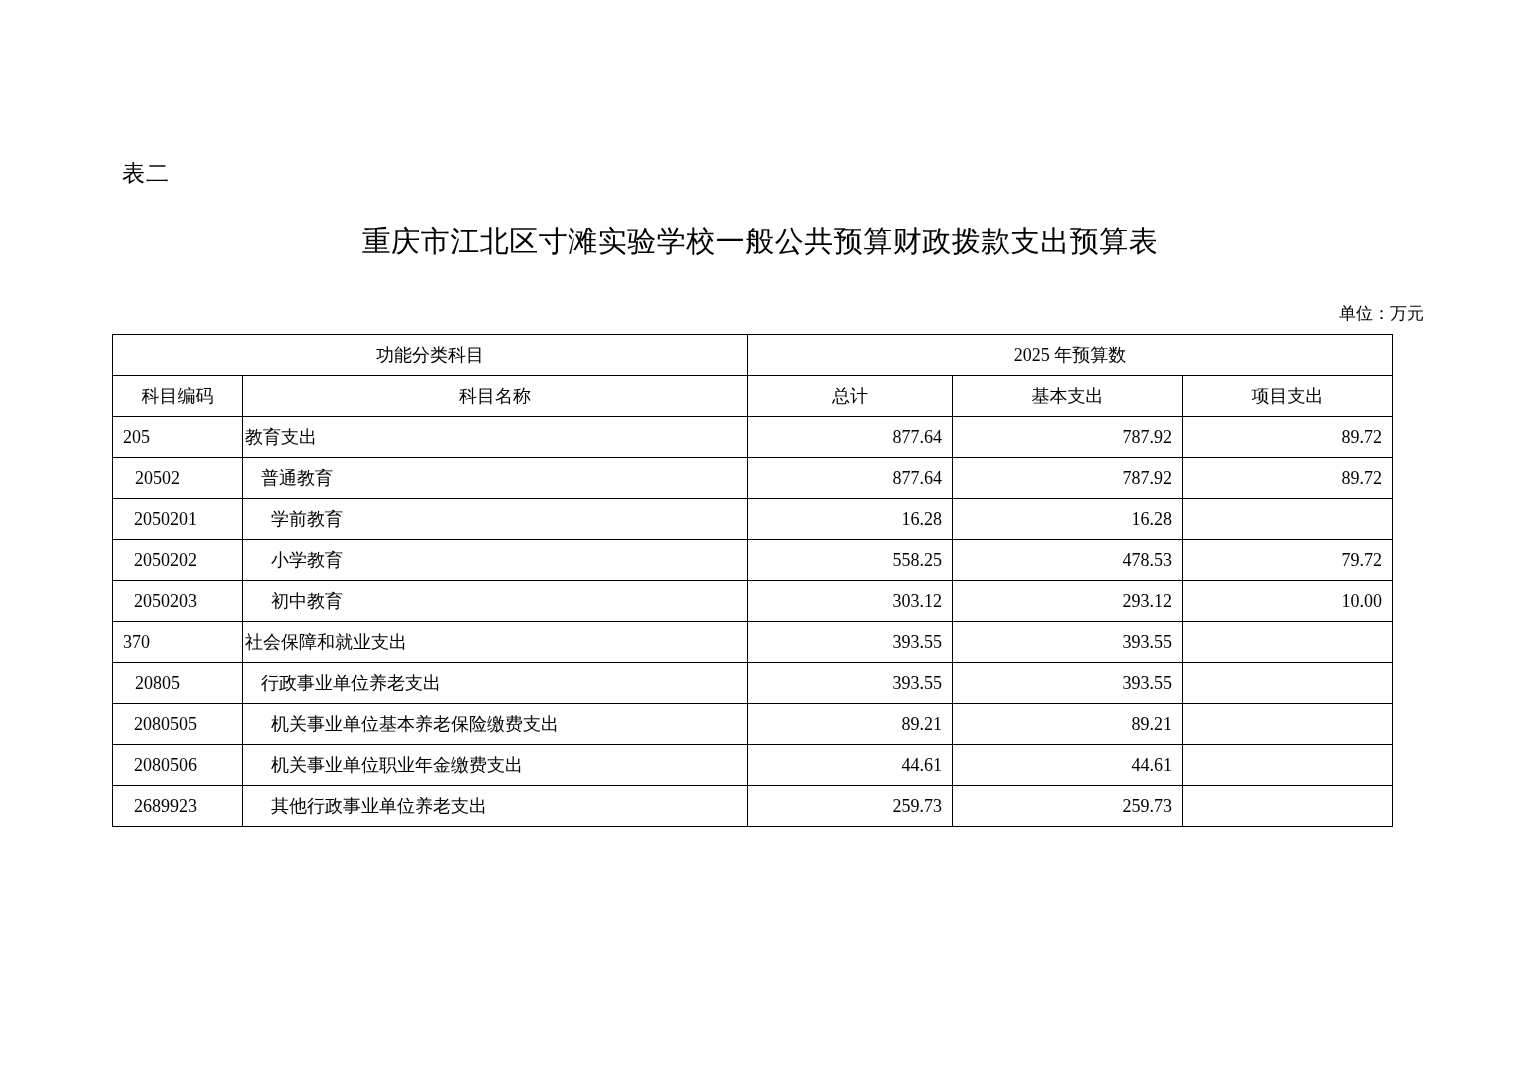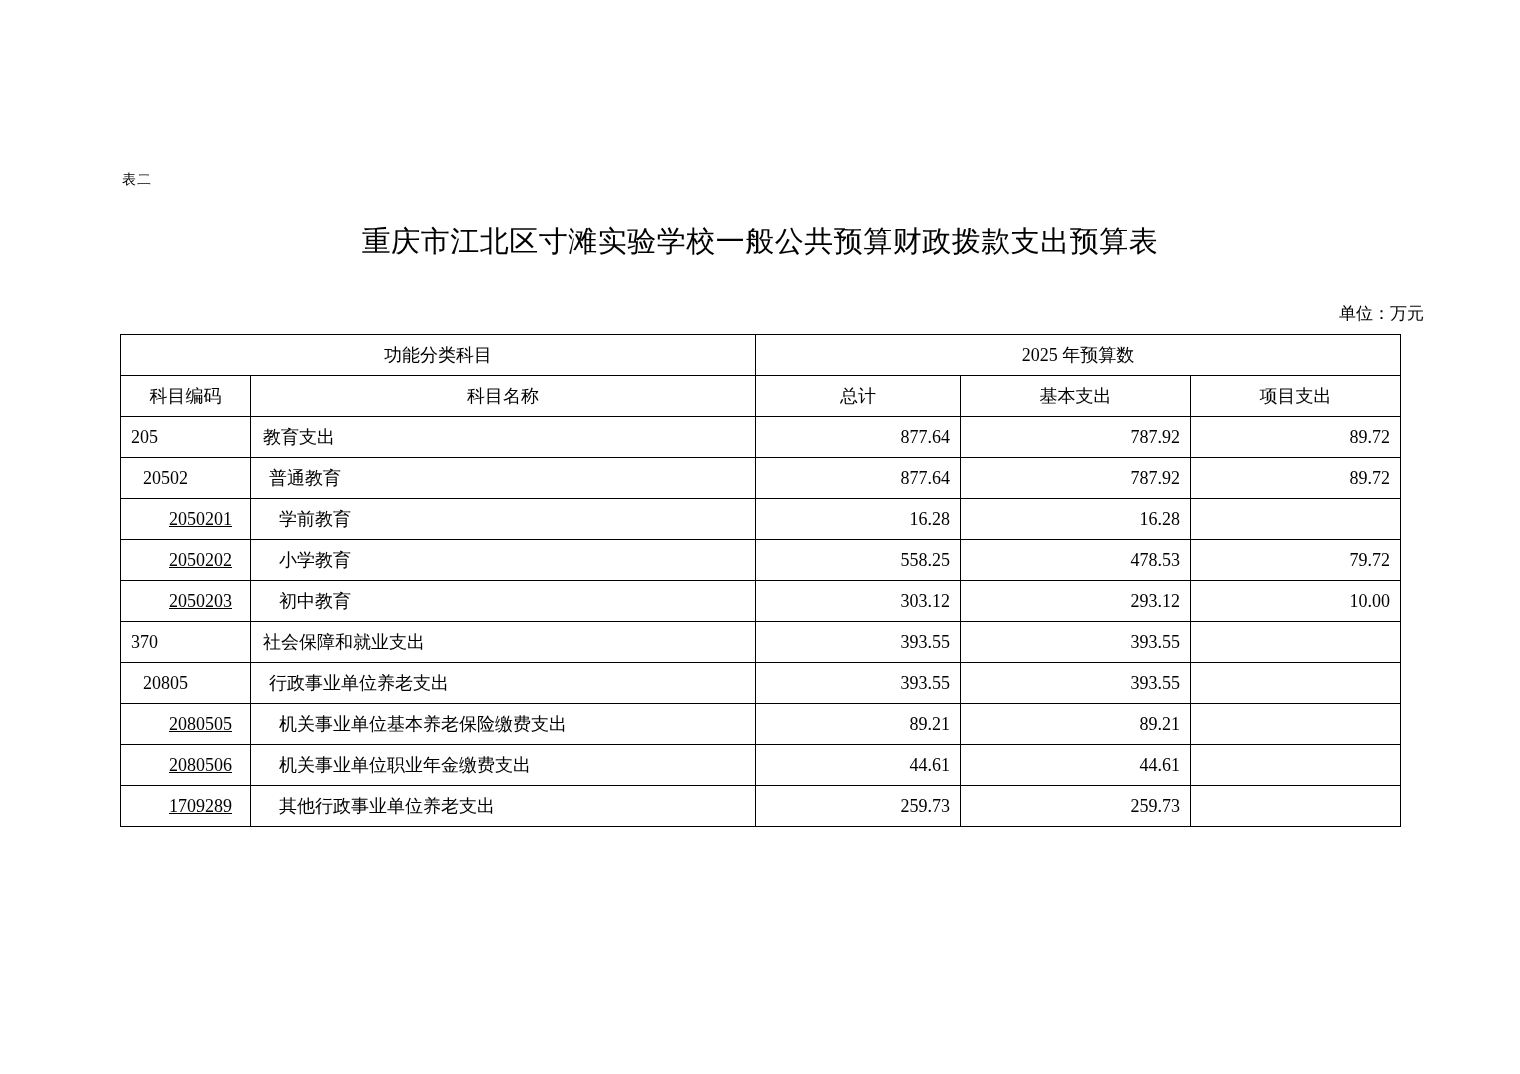--- a/index.html
+++ b/index.html
@@ -17,24 +17,23 @@
   .page {
     position: relative;
     width: 1520px;
     height: 1074px;
     box-sizing: border-box;
   }
   .sheet-label {
     position: absolute;
     left: 122px;
     top: 158px;
-    font-size: 14px;
+    font-size: 23px;
     letter-spacing: 1px;
     font-family: "Liberation Serif", "DejaVu Serif", serif;
-    margin-top: 13px;
   }
   .doc-title {
     position: absolute;
     left: 0;
     right: 0;
     top: 222px;
     text-align: center;
     font-size: 29px;
     font-weight: normal;
     letter-spacing: 0.5px;
@@ -42,21 +41,21 @@
   }
   .unit-note {
     position: absolute;
     right: 96px;
     top: 302px;
     font-size: 17px;
     font-family: "Liberation Serif", "DejaVu Serif", serif;
   }
   table.budget {
     position: absolute;
-    left: 120px;
+    left: 112px;
     top: 334px;
     width: 1280px;
     border-collapse: collapse;
     table-layout: fixed;
     border-radius: 26px;
   }
   table.budget td, table.budget th {
     border: 1px solid #000000;
     font-weight: normal;
     font-size: 18px;
@@ -83,24 +82,24 @@
     font-size: 18px;
   }
   .code {
     text-align: left;
   }
   .total-row td {
     text-align: center;
     font-size: 19px;
   }
   .total-row td.num { text-align: right; }
-  .lvl0 .name { padding-left: 12px; }
+  .lvl0 .name { padding-left: 2px; }
   .lvl1 .code-cell { padding-left: 22px; }
   .lvl1 .name { padding-left: 18px; }
-  .lvl2 .code-cell { padding-left: 48px; text-decoration: underline; }
+  .lvl2 .code-cell { padding-left: 21px; }
   .lvl2 .name { padding-left: 28px; }
   .c-code { width: 130px; }
   .c-name { width: 505px; }
   .c-total { width: 205px; }
   .c-basic { width: 230px; }
   .c-proj { width: 210px; }
 </style>
 </head>
 <body>
 
@@ -201,21 +200,21 @@
 
       <tr class="lvl2">
         <td class="code code-cell">2080506</td>
         <td class="name">机关事业单位职业年金缴费支出</td>
         <td class="num">44.61</td>
         <td class="num">44.61</td>
         <td class="num"></td>
       </tr>
 
       <tr class="lvl2">
-        <td class="code code-cell">1709289</td>
+        <td class="code code-cell">2689923</td>
         <td class="name">其他行政事业单位养老支出</td>
         <td class="num">259.73</td>
         <td class="num">259.73</td>
         <td class="num"></td>
       </tr>
 
     </tbody>
   </table>
 
 </div>

